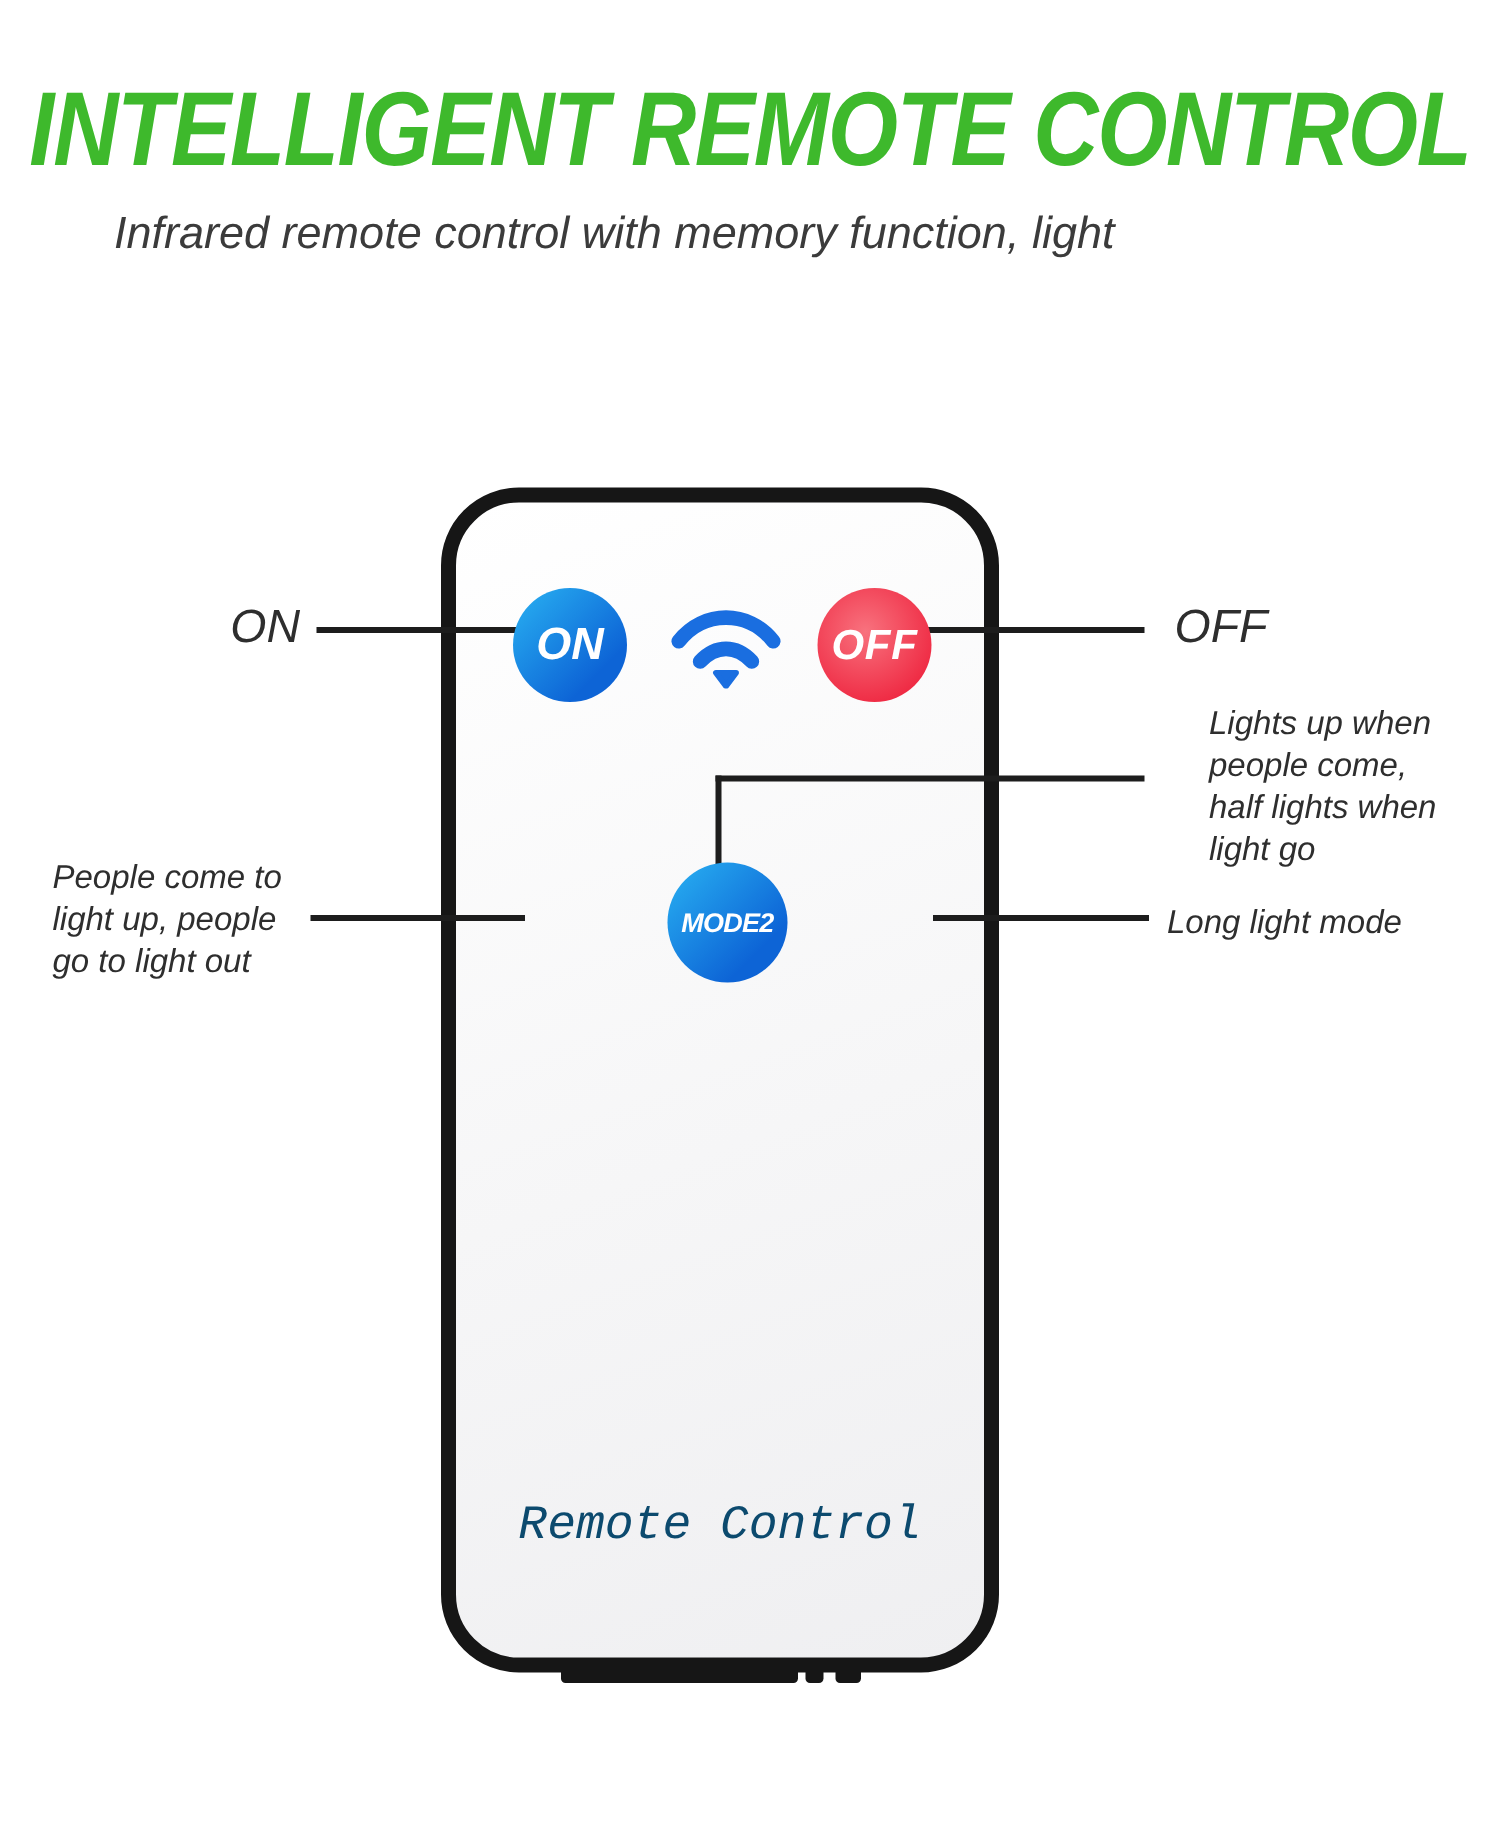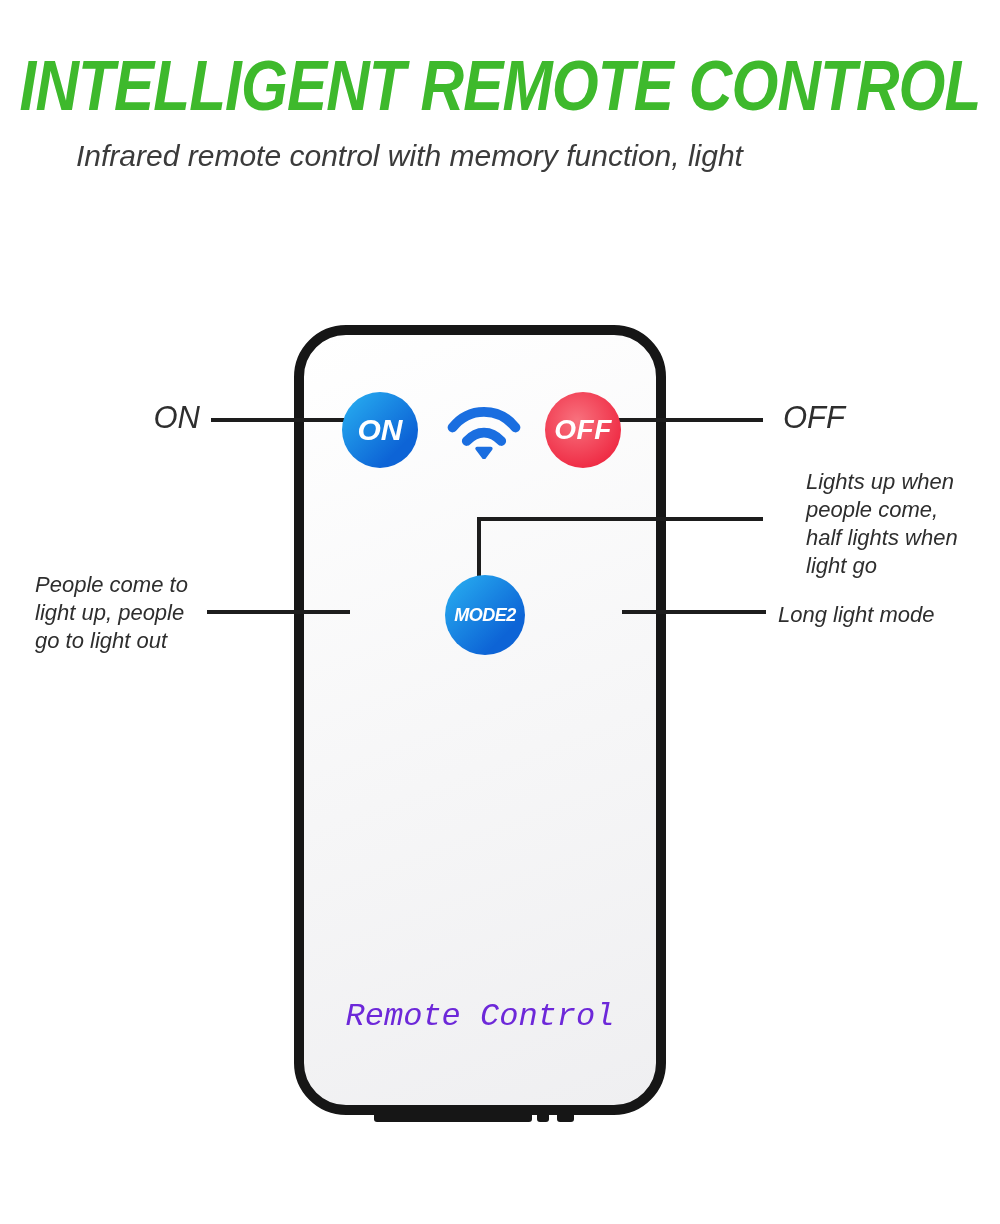--- a/index.html
+++ b/index.html
@@ -50,21 +50,21 @@
   .btn-off{left:545px;top:392px;font-size:28px;letter-spacing:.5px;}
   .btn-mode{width:80px;height:80px;top:575px;font-size:18px;letter-spacing:-.5px;}
   .btn-mode1{left:342px;}
   .btn-mode2{left:445px;}
   .btn-mode3{left:548px;}
   
   .wifi{position:absolute;left:446px;top:399px;width:76px;height:60px;z-index:3;}
   
   .brand{
     position:absolute;left:294px;top:998px;width:372px;
-    text-align:center;color:#6d28d9;
+    text-align:center;color:#0c4a6e;
     font-family:"Liberation Mono","DejaVu Sans Mono",monospace;
     font-size:32px;z-index:2;letter-spacing:0px;
   }
   
   .hline,.vline{position:absolute;background:#1d1d1d;z-index:2;}
   .hline{height:4px;}
   .vline{width:4px;}
   .line-on{left:211px;top:418px;width:137px;}
   .line-off{left:617px;top:418px;width:146px;}
   .line-m1{left:207px;top:610px;width:143px;}

